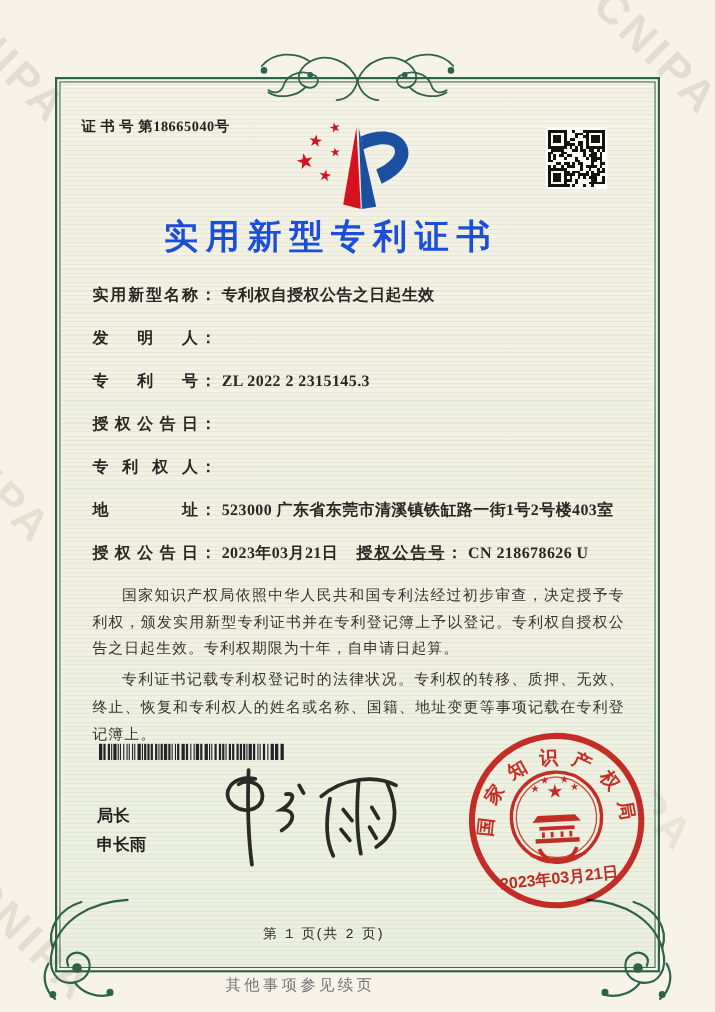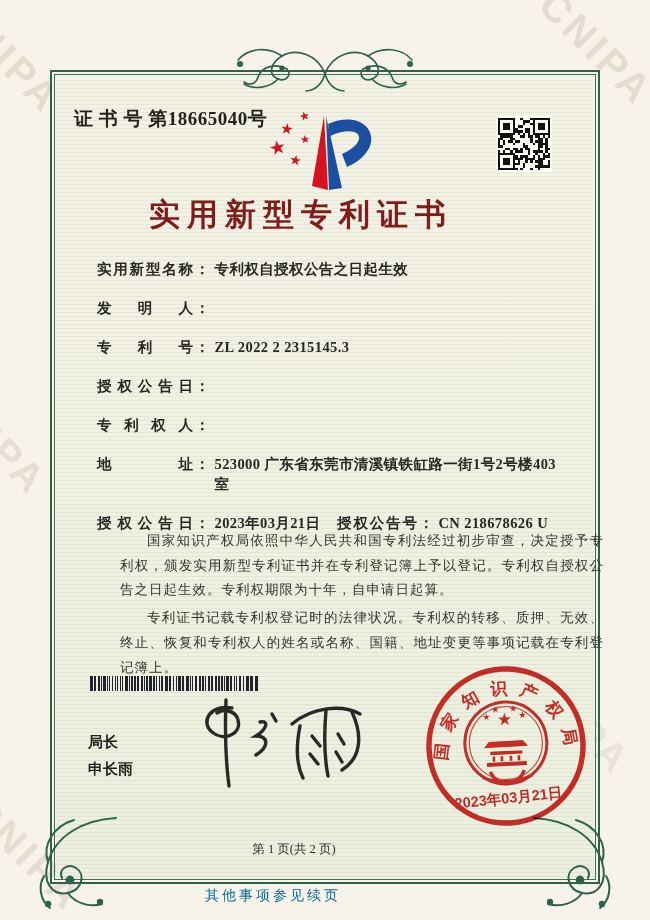--- a/index.html
+++ b/index.html
@@ -27,66 +27,66 @@
   .frame-bg{position:absolute;inset:4px;
       background:
         repeating-linear-gradient(180deg, rgba(110,150,115,.10) 0 1px, rgba(0,0,0,0) 1px 4px),
         linear-gradient(180deg,#f4f1e5 0%,#f1f1e2 45%,#ecefdf 100%);}
   .ornament{position:absolute;z-index:3;color:#2e6349;}
   .flourish-top{left:232px;top:44px;width:186px;height:50px;}
   .flourish-bl{left:34px;top:812px;width:88px;height:100px;}
   .flourish-br{left:528px;top:812px;width:88px;height:100px;}
 
   
-  .cert-no{position:absolute;z-index:4;left:74px;top:106px;font-size:19px;
+  .cert-no{position:absolute;z-index:4;left:74px;top:106px;font-size:13px;
            letter-spacing:.5px;color:#23221f;font-weight:600;}
   .logo{position:absolute;z-index:4;left:268px;top:110px;width:114px;height:88px;}
   .logo svg{position:absolute;left:0;top:0;}
   .star{position:absolute;color:#d6121f;line-height:1;z-index:5;}
   .st1{left:31px;top:0;font-size:12px;transform:rotate(-14deg)}
   .st2{left:12px;top:12px;font-size:15px;transform:rotate(8deg)}
   .st3{left:32px;top:24px;font-size:11px;transform:rotate(-6deg)}
   .st4{left:1px;top:28px;font-size:19px;transform:rotate(-12deg)}
   .st5{left:21px;top:44px;font-size:14px;transform:rotate(10deg)}
   .qr{position:absolute;z-index:4;left:496px;top:116px;width:52px;height:52px;
       background:#fdfdfa;padding:2px;}
   .title{position:absolute;z-index:4;left:0;top:194px;width:602px;margin:0;text-align:center;
-         font-size:31px;font-weight:700;letter-spacing:7px;color:#7f1d1d;}
+         font-size:31px;font-weight:700;letter-spacing:7px;color:#1d4ed8;}
 
   
   .fields{position:absolute;z-index:4;left:84px;top:259px;width:486px;
           font-size:14.5px;font-weight:600;color:#282723;}
-  .frow{display:flex;align-items:flex-start;line-height:20px;margin-bottom:19px;margin-left:13px;}
+  .frow{display:flex;align-items:flex-start;line-height:20px;margin-bottom:19px;}
   .flabel{flex:0 0 96px;width:96px;text-align:justify;text-align-last:justify;
           text-justify:inter-character;}
   .fcolon{margin:0 5px 0 2px;}
   .fvalue{flex:1;letter-spacing:.4px;}
   .fgroup{display:flex;}
   .fgroup-1{width:240px;flex:0 0 240px;}
-  .fgroup-2 .flabel{flex:0 0 80px;width:80px;}
+  .fgroup-2 .flabel{flex:0 0 80px;width:80px;text-decoration:underline;}
 
   
   .paras{position:absolute;z-index:4;left:84px;top:529px;width:484px;font-size:13.5px;
-         line-height:1.83;letter-spacing:1px;color:#34332f;text-align:justify;margin-left:36px;}
+         line-height:1.83;letter-spacing:1px;color:#34332f;text-align:justify;}
   .paras p{margin:0 0 3px;text-indent:2em;}
 
   
   .barcode-ghost{position:absolute;z-index:4;left:92px;top:667px;width:166px;height:4px;
                  opacity:.3;overflow:hidden;}
   .barcode{position:absolute;z-index:4;left:90px;top:676px;width:170px;height:15px;}
   .director{position:absolute;z-index:4;left:88px;top:728px;
             font:600 15px "Liberation Sans","DejaVu Sans",sans-serif;
             color:#23221f;line-height:27px;}
   .signature{position:absolute;z-index:5;left:192px;top:698px;width:178px;height:92px;}
   .seal{position:absolute;z-index:6;left:423px;top:663px;width:166px;height:166px;
         transform:rotate(-3deg);opacity:.95;mix-blend-mode:multiply;}
   .page-num{position:absolute;z-index:4;left:0;top:841px;width:588px;text-align:center;
-            font-size:12.5px;color:#2f2e2a;}
+            font-size:12.5px;color:#2f2e2a;font-family:Liberation Mono, monospace;}
   .note{position:absolute;z-index:4;left:0;top:887px;width:546px;text-align:center;
-        font-size:14px;letter-spacing:3px;color:#0369a1;}
+        font-size:14px;letter-spacing:3px;color:#737373;}
 </style>
 </head>
 <body>
 
 <div class="page">
 
   <span class="wm wm1">CNIPA</span>
   <span class="wm wm2">CNIPA</span>
   <span class="wm wm3">CNIPA</span>
   <span class="wm wm4">CNIPA</span>

